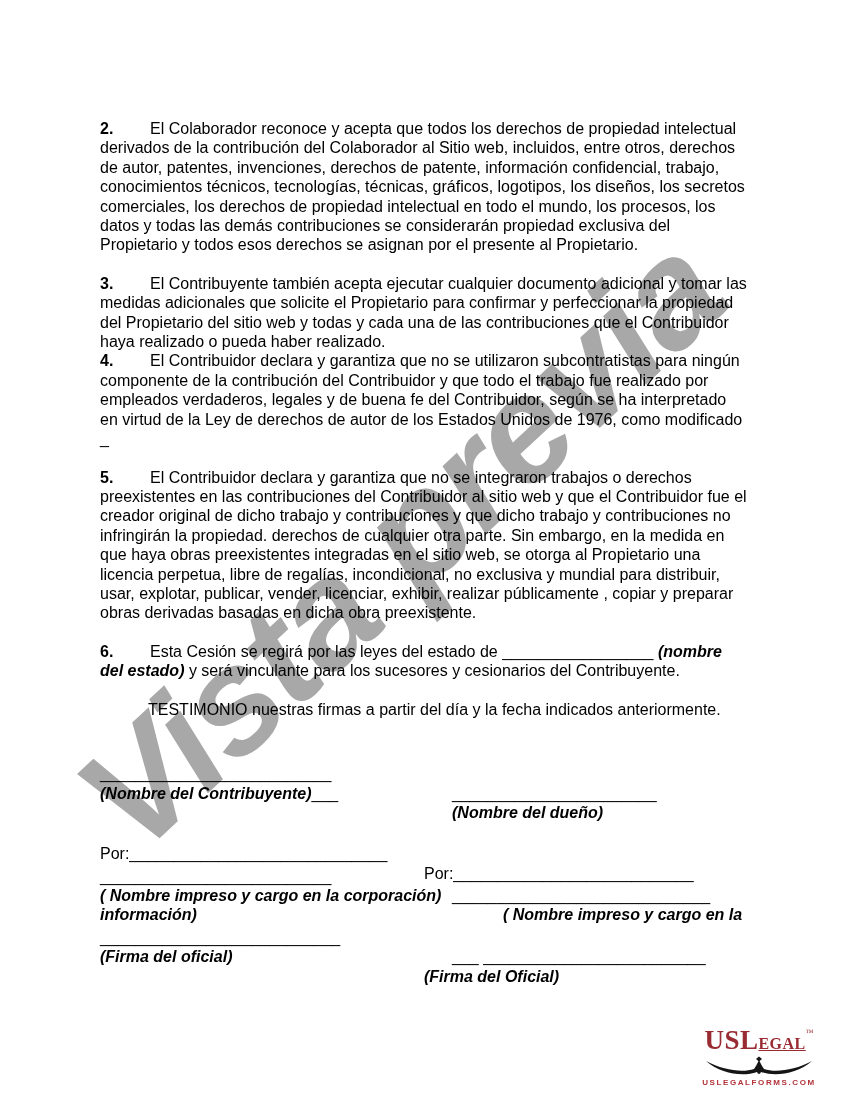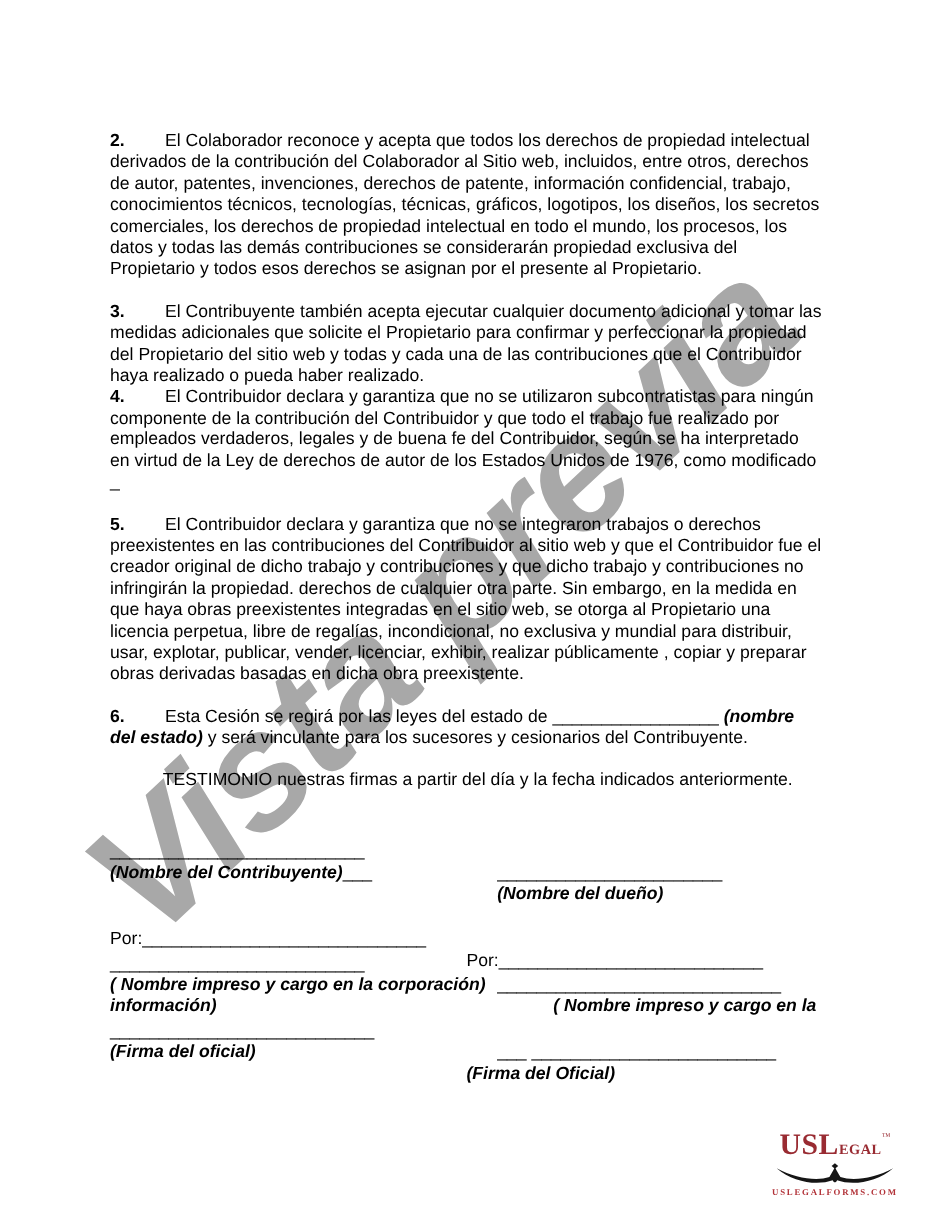--- a/index.html
+++ b/index.html
@@ -60,31 +60,30 @@
     text-align:center;
     z-index:2;
   }
   .logo-word{
     font-family:"Liberation Serif", serif;
     color:#992b32;
     line-height:28px;
     white-space:nowrap;
   }
   .logo-word .lg{font-size:27px;font-weight:bold;letter-spacing:0.5px;}
-  .logo-word .sm{font-size:13px;font-weight:bold;letter-spacing:0.5px;}
+  .logo-word .sm{font-size:16px;font-weight:bold;letter-spacing:0.5px;text-decoration:underline;}
   .logo-word .tm{font-size:8px;vertical-align:top;line-height:14px;}
   .eagle{display:block;margin:-2px auto 0 auto;}
   .site{
     margin-top:0px;
     font-size:8px;
     font-weight:bold;
     letter-spacing:1.6px;
     color:#b23339;
     white-space:nowrap;
-    font-family:Liberation Serif, serif;
   }
 </style>
 </head>
 <body>
 
 <div class="page">
 
   <div class="watermark">Vista previa</div>
 
   <div class="content">

